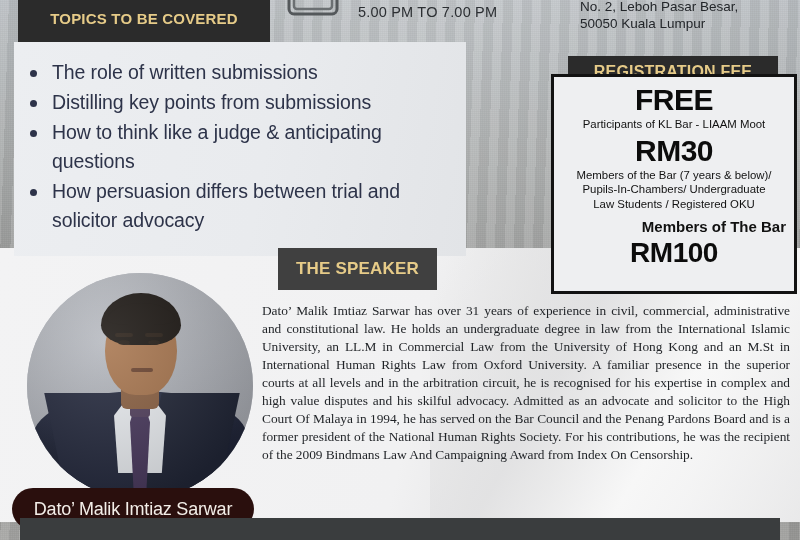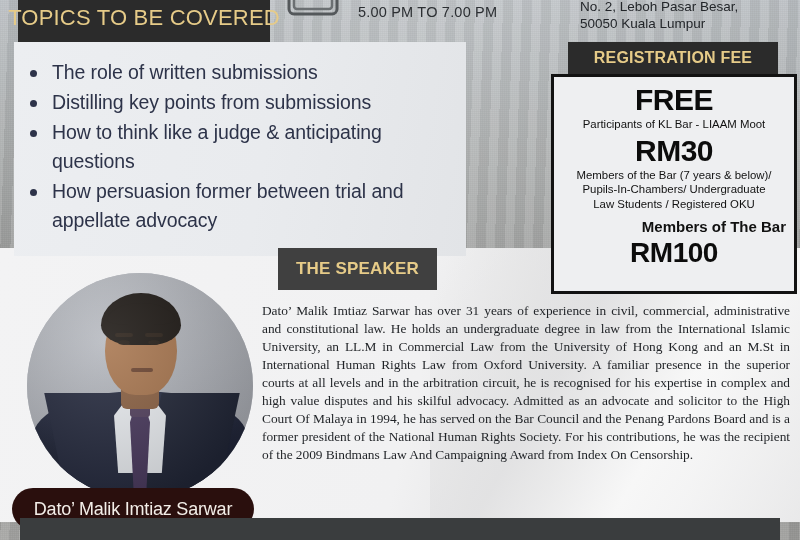--- a/index.html
+++ b/index.html
@@ -60,22 +60,22 @@
     position: absolute;
     left: 18px; top: -8px;
     width: 252px; height: 52px;
     background: #2b2b2b;
     display: flex;
     align-items: center;
     justify-content: center;
   }
   .topic-tab span {
     color: #e6cb88;
-    font-size: 22px;
-    font-weight: 400;
+    font-size: 15px;
+    font-weight: 700;
     letter-spacing: 0.2px;
     white-space: nowrap;
     text-align: right;
   }
 
   .clock-icon {
     position: absolute;
     left: 283px; top: -16px;
     width: 60px; height: 44px;
   }
@@ -122,21 +122,21 @@
     position: absolute;
     left: -18px; top: 12px;
     width: 7px; height: 7px;
     border-radius: 50%;
     background: #2d3349;
   }
 
   
   .reg-tab {
     position: absolute;
-    left: 568px; top: 42px;
+    left: 568px; top: 56px;
     width: 210px; height: 32px;
     background: #2b2b2b;
     display: flex;
     align-items: center;
     justify-content: center;
   }
   .reg-tab span {
     color: #e6cb88;
     font-size: 16px;
     font-weight: 700;
@@ -337,21 +337,21 @@
 
   <div class="time-text">5.00 PM TO 7.00 PM</div>
   <div class="addr-text">No. 2, Leboh Pasar Besar,
 50050 Kuala Lumpur</div>
 
   <div class="topics-panel">
     <ul class="topics-list">
       <li>The role of written submissions</li>
       <li>Distilling key points from submissions</li>
       <li>How to think like a judge &amp; anticipating questions</li>
-      <li>How persuasion former between trial and appellate advocacy</li>
+      <li>How persuasion differs between trial and solicitor advocacy</li>
     </ul>
   </div>
 
   <div class="reg-tab">
     <span>REGISTRATION FEE</span>
   </div>
   <div class="reg-box">
     <div class="reg-amount">FREE</div>
     <div class="reg-desc">Participants of KL Bar - LIAAM Moot</div>
     <div class="reg-amount">RM30</div>

